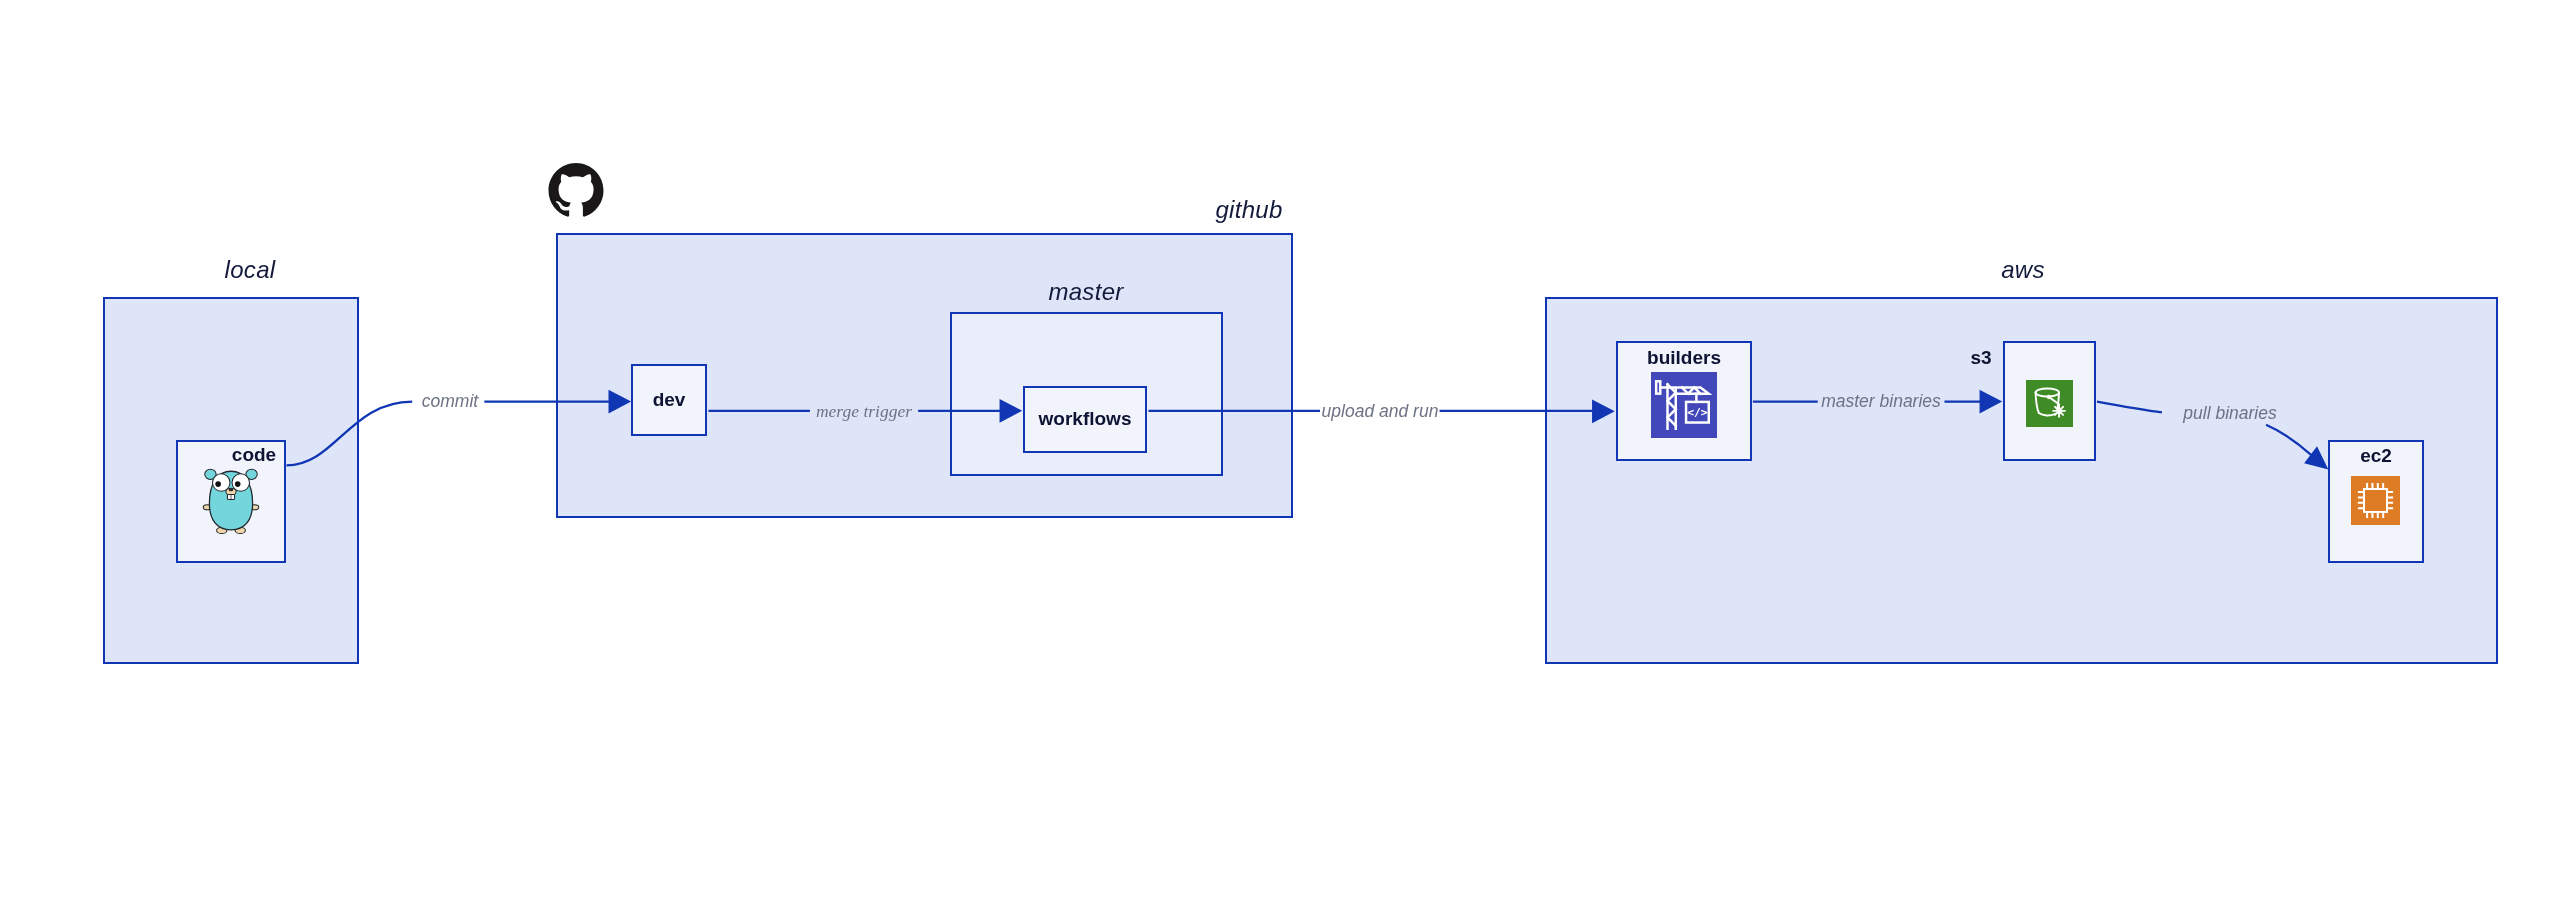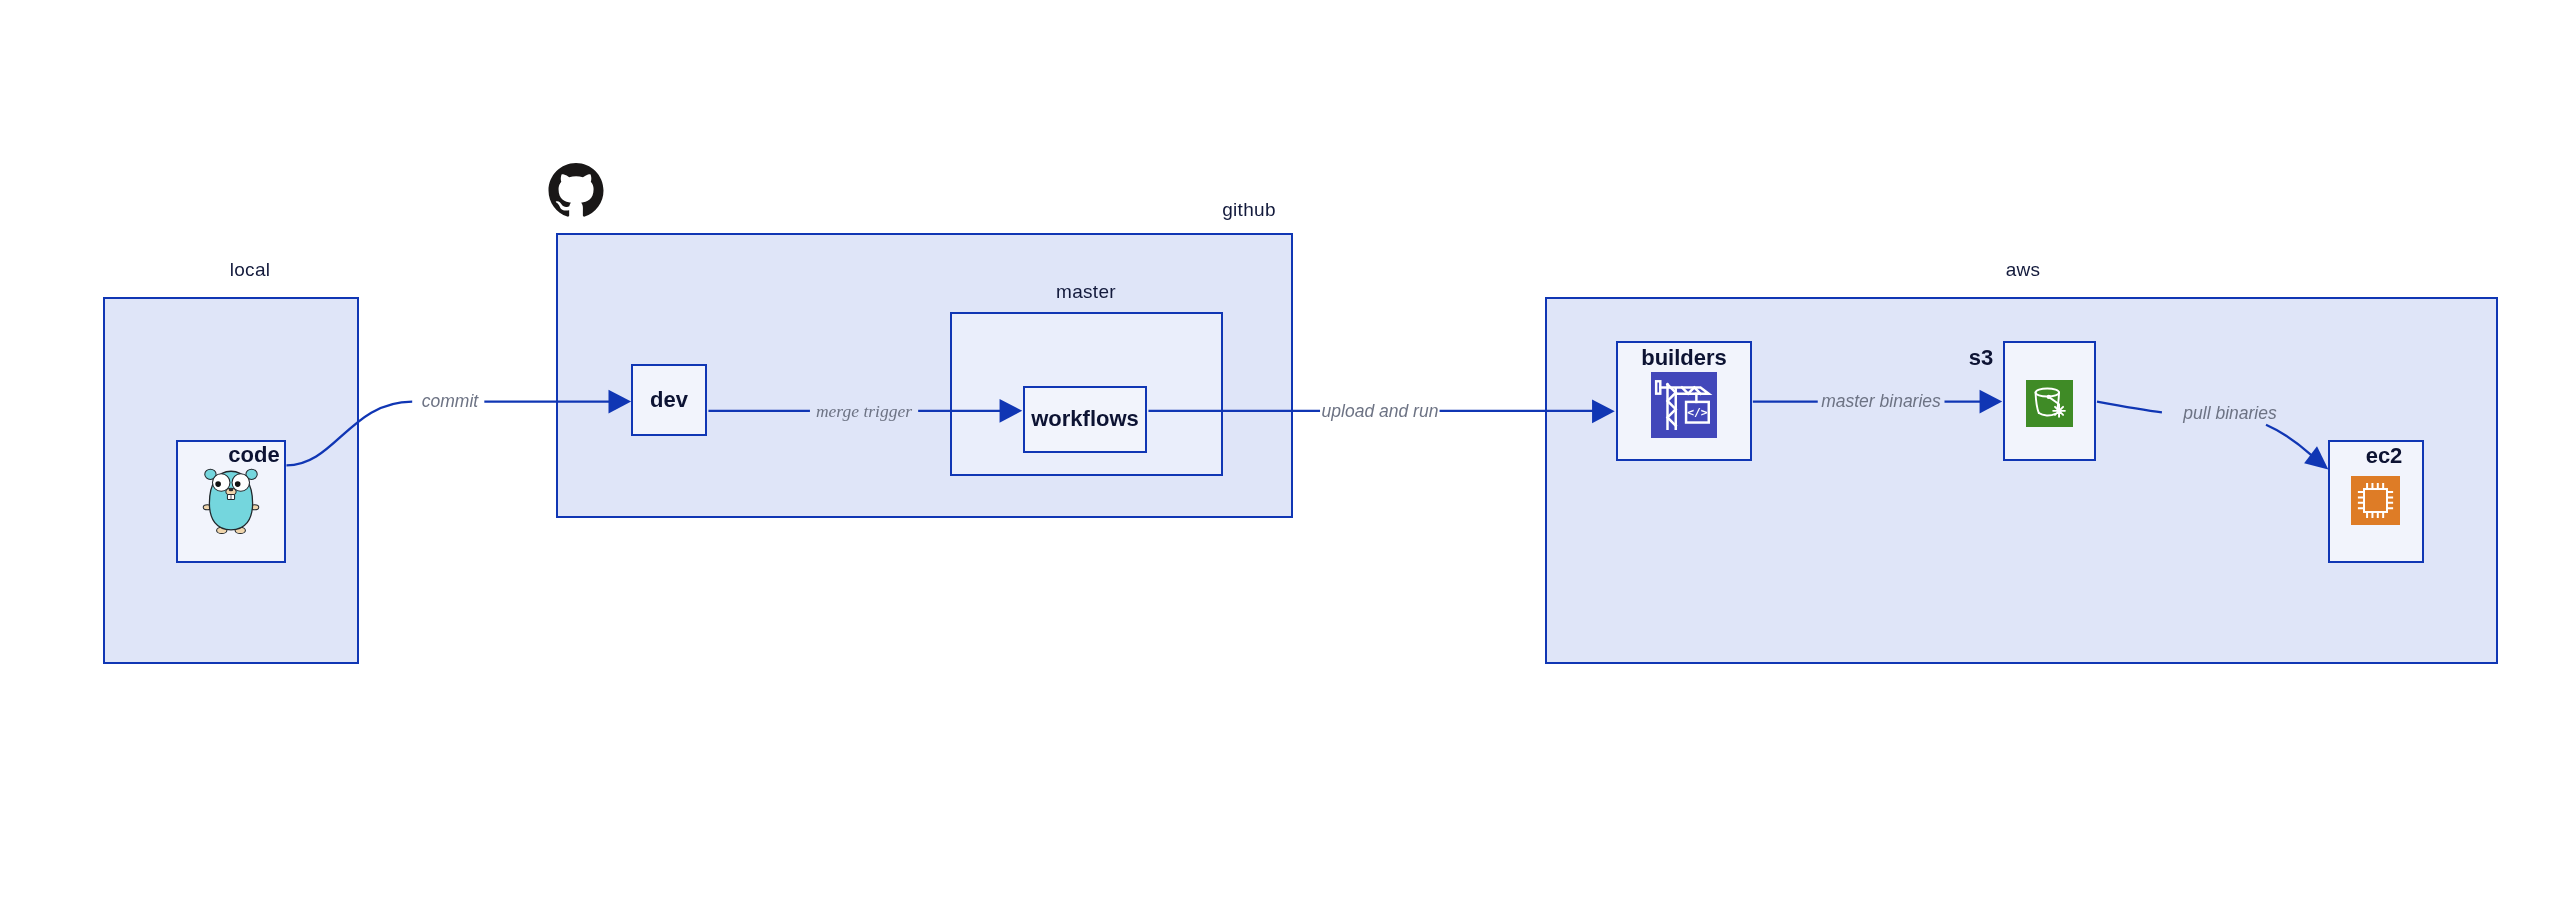--- a/index.html
+++ b/index.html
@@ -16,35 +16,35 @@
   
   .nbox{position:absolute;background:#f2f4fc;border:2.1px solid #1036b4;box-sizing:border-box;}
   .box-code      {left:176px;  top:440px; width:110px; height:123px;}
   .box-dev       {left:631px; top:364px; width:76px; height:72px;}
   .box-workflows {left:1023px; top:386px; width:124px; height:67px;}
   .box-builders  {left:1616px; top:341px; width:136px; height:120px;}
   .box-s3        {left:2003px; top:341px; width:93px; height:120px;}
   .box-ec2       {left:2328px; top:440px; width:96px; height:123px;}
 
   
-  .hlabel{position:absolute;transform:translate(-50%,-50%);font-size:19px;color:#131a3c;
-          white-space:nowrap;letter-spacing:0.3px;}
+  .hlabel{position:absolute;transform:translate(-50%,-50%);font-size:24px;color:#131a3c;
+          white-space:nowrap;letter-spacing:0.3px;font-style:italic;}
   .lab-local  {left:231px;  top:270px;margin-left:19px;}
   .lab-github {left:1249px; top:210px;}
   .lab-master {left:1086px; top:292px;}
   .lab-aws    {left:2023px; top:270px;}
 
-  .nlabel{position:absolute;transform:translate(-50%,-50%);font-size:22px;font-weight:700;
+  .nlabel{position:absolute;transform:translate(-50%,-50%);font-size:19px;font-weight:700;
           color:#0d1333;white-space:nowrap;}
   .lab-code      {left:231px;  top:455px;margin-left:23px;}
   .lab-dev       {left:669px; top:400px;}
   .lab-workflows {left:1085px; top:419px;}
   .lab-builders  {left:1684px; top:358px;}
   .lab-s3        {left:1981px; top:358px;}
-  .lab-ec2       {left:2376px; top:456px;margin-left:8px;}
+  .lab-ec2       {left:2376px; top:456px;}
 
   .elabel{position:absolute;transform:translate(-50%,-50%);font-size:17.5px;font-style:italic;
           color:#6d7384;white-space:nowrap;}
   .lab-commit          {left:450px;  top:401px;}
   .lab-merge-trigger   {left:864px; top:411px;font-family:Liberation Serif, serif;}
   .lab-upload-and-run  {left:1380px; top:411px;}
   .lab-upload-binaries {left:1881px; top:401px;}
   .lab-pull-binaries   {left:2218px; top:413px;margin-left:12px;}
 
   .title{position:absolute;left:1301px;top:714px;transform:translate(-50%,-50%);

